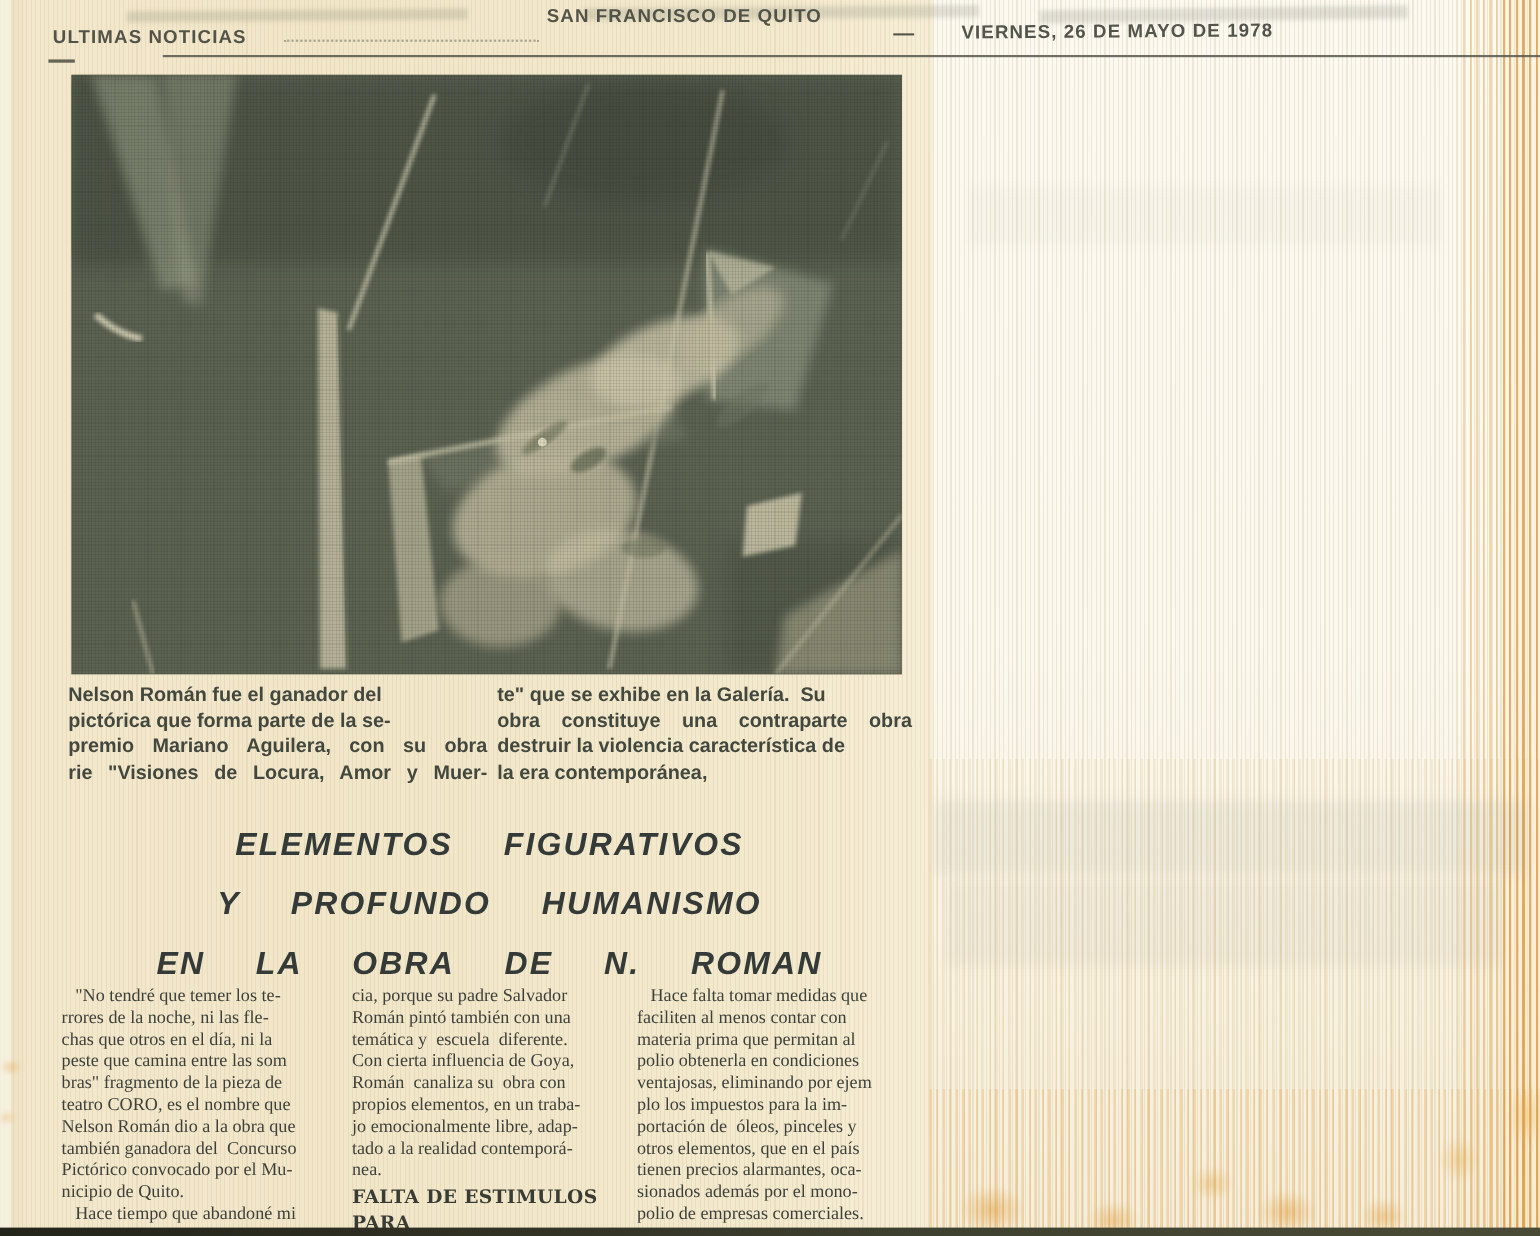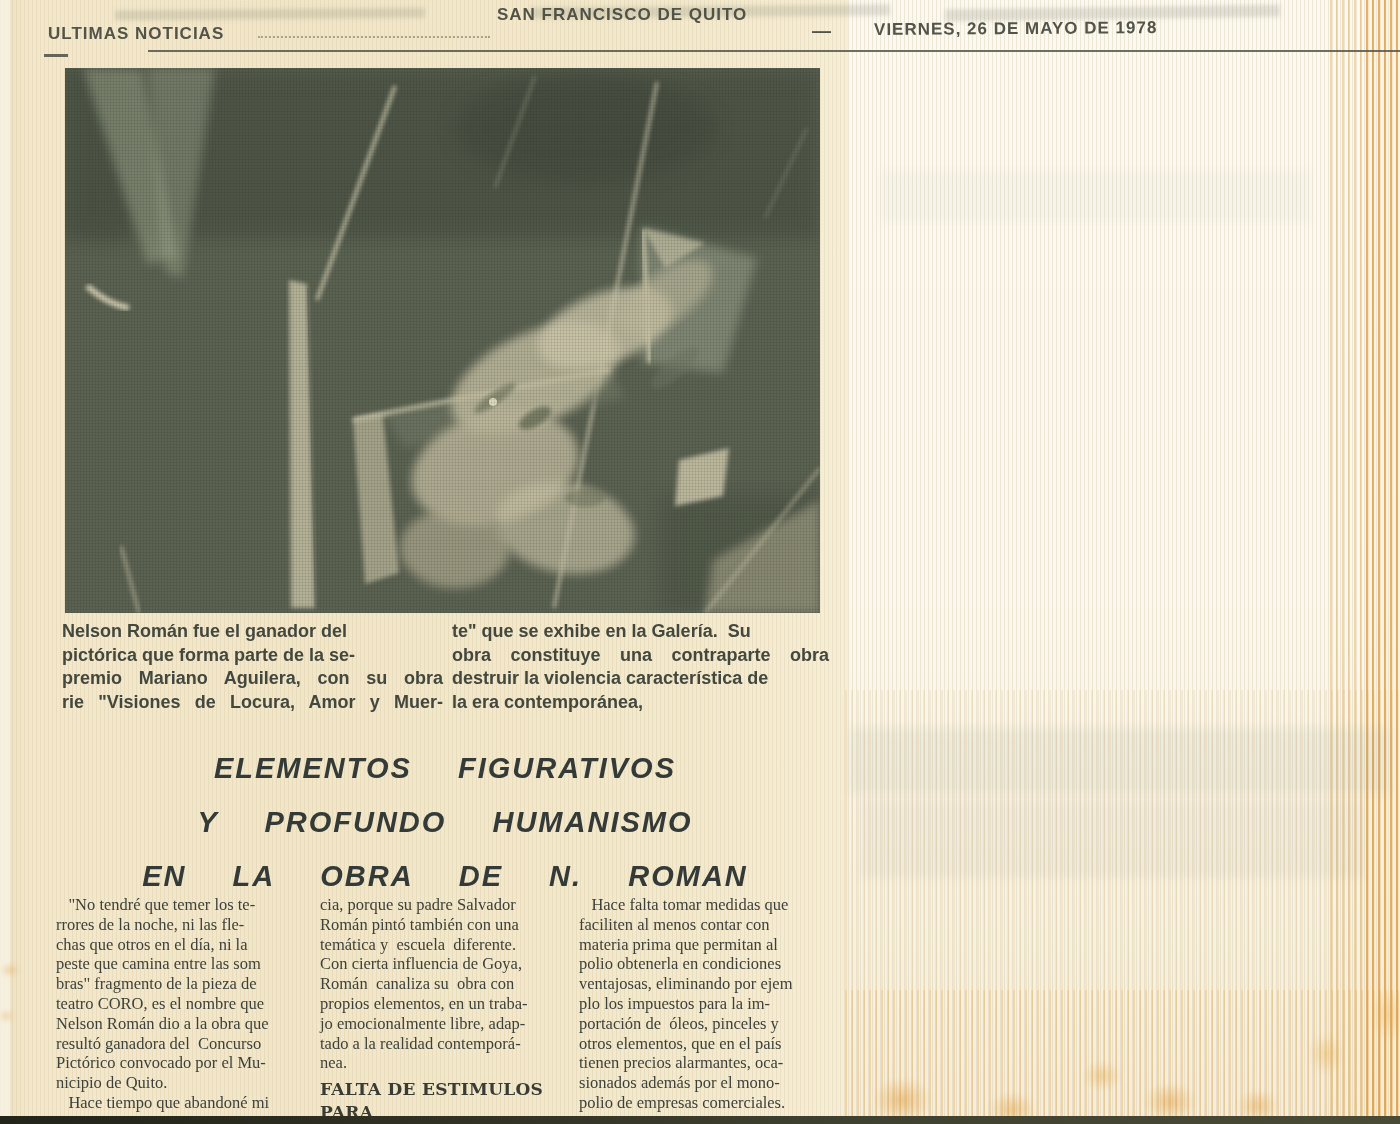--- a/index.html
+++ b/index.html
@@ -209,21 +209,21 @@
     </h1>
 
   <section class="col col1">
       <div class="line" style="">   "No tendré que temer los te-</div>
       <div class="line" style="">rrores de la noche, ni las fle-</div>
       <div class="line" style="">chas que otros en el día, ni la</div>
       <div class="line" style="">peste que camina entre las som</div>
       <div class="line" style="">bras" fragmento de la pieza de</div>
       <div class="line" style="">teatro CORO, es el nombre que</div>
       <div class="line" style="">Nelson Román dio a la obra que</div>
-      <div class="line" style="">resultó ganadora del  Concurso</div>
+      <div class="line" style="">también ganadora del  Concurso</div>
       <div class="line" style="">Pictórico convocado por el Mu-</div>
       <div class="line" style="">nicipio de Quito.</div>
       <div class="line" style="">   Hace tiempo que abandoné mi</div>
     </section>
 
   <section class="col col2">
     <div>
         <div class="line" style="">cia, porque su padre Salvador</div>
         <div class="line" style="">Román pintó también con una</div>
         <div class="line" style="">temática y  escuela  diferente.</div>

